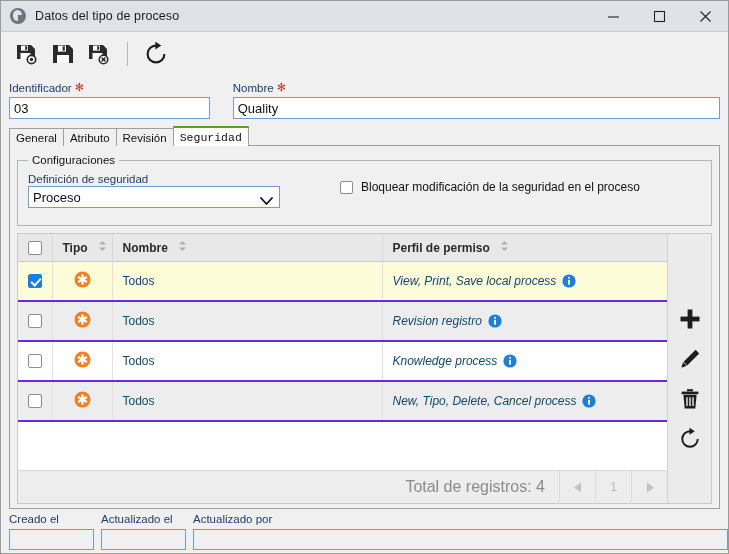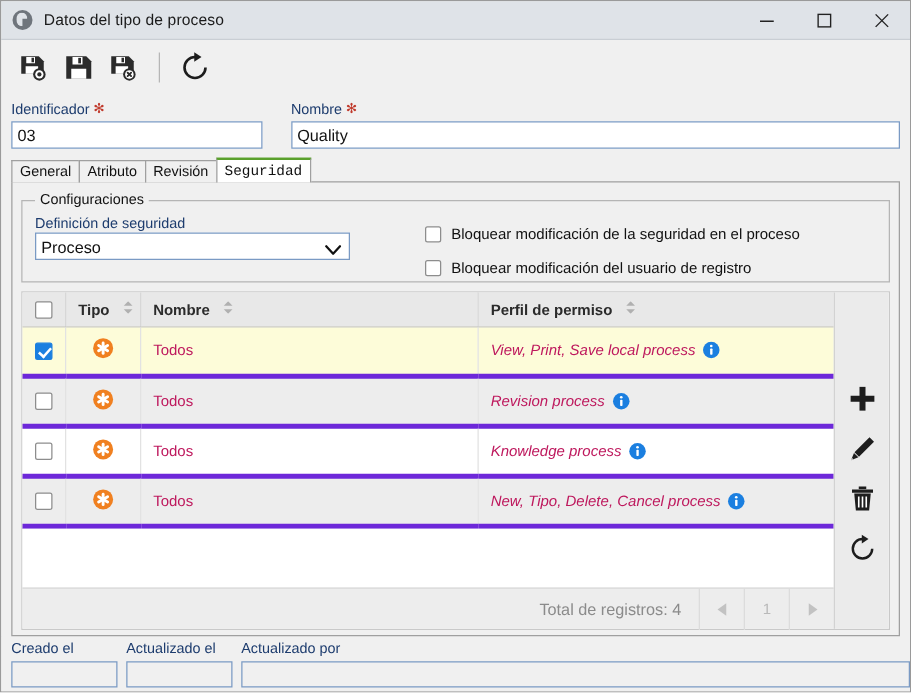--- a/index.html
+++ b/index.html
@@ -187,23 +187,23 @@
     font-size: 12px; color: #2b2b2b; font-weight: bold;
     text-align: left; padding: 0 10px;
     white-space: nowrap;
   }
   table.grid th.c-check { width: 34px; padding: 0; text-align: center; border-right: 1px solid #d7d7d7;}
   table.grid th.c-tipo { width: 60px; }
   table.grid th.c-nombre { width: 270px; }
   table.grid th.c-perfil { border-right: none; }
   .sortic { display: inline-block; margin-left: 7px; vertical-align: 1px; }
   table.grid td {
-    height: 40px; font-size: 12px; color: #be185d;
+    height: 40px; font-size: 12px; color: #0c4a6e;
     padding: 0 10px;
-    border-bottom: 4px solid #6d28d9;
+    border-bottom: 2px solid #6d28d9;
     border-right: 1px solid #e2e2e2;
     vertical-align: middle;
   }
   table.grid td.c-check { text-align: center; padding: 0; }
   table.grid td.c-tipo { text-align: center; padding: 0; }
   table.grid td.c-perfil { border-right: none; font-style: italic; }
   tr.r-sel td { background: #fdfcd9; }
   tr.r-odd td { background: #ededed; }
   tr.r-even td { background: #ffffff; }
   .cellcb {
@@ -222,21 +222,21 @@
     transform: rotate(42deg);
   }
   .perfcell { display: flex; align-items: center; gap: 6px; }
   .gridfill { flex: 1 1 auto; background: #ffffff; }
   .gridfoot {
     height: 33px; flex: 0 0 auto;
     background: #ededed;
     border-top: 1px solid #d8d8d8;
     display: flex; align-items: center; justify-content: flex-end;
   }
-  .totaltxt { font-size: 13px; color: #8b8b8b; padding: 0 14px; }
+  .totaltxt { font-size: 16px; color: #8b8b8b; padding: 0 14px; }
   .pgbtn {
     width: 36px; height: 33px;
     display: flex; align-items: center; justify-content: center;
     border-left: 1px solid #dcdcdc;
     font-size: 12px; color: #b9b9b9;
   }
   .sidebar {
     width: 44px; flex: 0 0 auto;
     background: #ebebeb;
     border-left: 1px solid #d2d2d2;
@@ -376,24 +376,20 @@
               <svg width="13" height="9" viewBox="0 0 13 9">
                   <polyline points="1,1 6.5,7 12,1" fill="none" stroke="#111" stroke-width="1.8" stroke-linecap="round" stroke-linejoin="round"></polyline>
                 </svg>
             </span>
           </div>
         </div>
         <div class="gb-right">
           <div class="cbrow">
             <span class="cbox"></span>
             <span>Bloquear modificación de la seguridad en el proceso</span>
-          </div>
-          <div class="cbrow">
-            <span class="cbox"></span>
-            <span>Bloquear modificación del usuario de registro</span>
           </div>
         </div>
       </div>
 
       <div class="gridwrap">
         <div class="gridmain">
           <table class="grid">
             <thead>
               <tr>
                 <th class="c-check">
@@ -465,21 +461,21 @@
                     <g stroke="#ffffff" stroke-width="2.3" stroke-linecap="round">
                       <line x1="8.5" y1="4.3" x2="8.5" y2="12.7"></line>
                       <line x1="4.9" y1="6.4" x2="12.1" y2="10.6"></line>
                       <line x1="4.9" y1="10.6" x2="12.1" y2="6.4"></line>
                     </g>
                   </svg>
                 </td>
                 <td>Todos</td>
                 <td class="c-perfil">
                   <span class="perfcell">
-                    <span>Revision process</span>
+                    <span>Revision registro</span>
                     <svg width="14" height="14" viewBox="0 0 14 14">
                       <circle cx="7" cy="7" r="6.6" fill="#1b7fe0"></circle>
                       <circle cx="7" cy="3.8" r="1.05" fill="#ffffff"></circle>
                       <rect x="6.1" y="5.7" width="1.9" height="5" rx="0.6" fill="#ffffff"></rect>
                     </svg>
                   </span>
                 </td>
               </tr>
               <tr class="r-even">
                 <td class="c-check">

